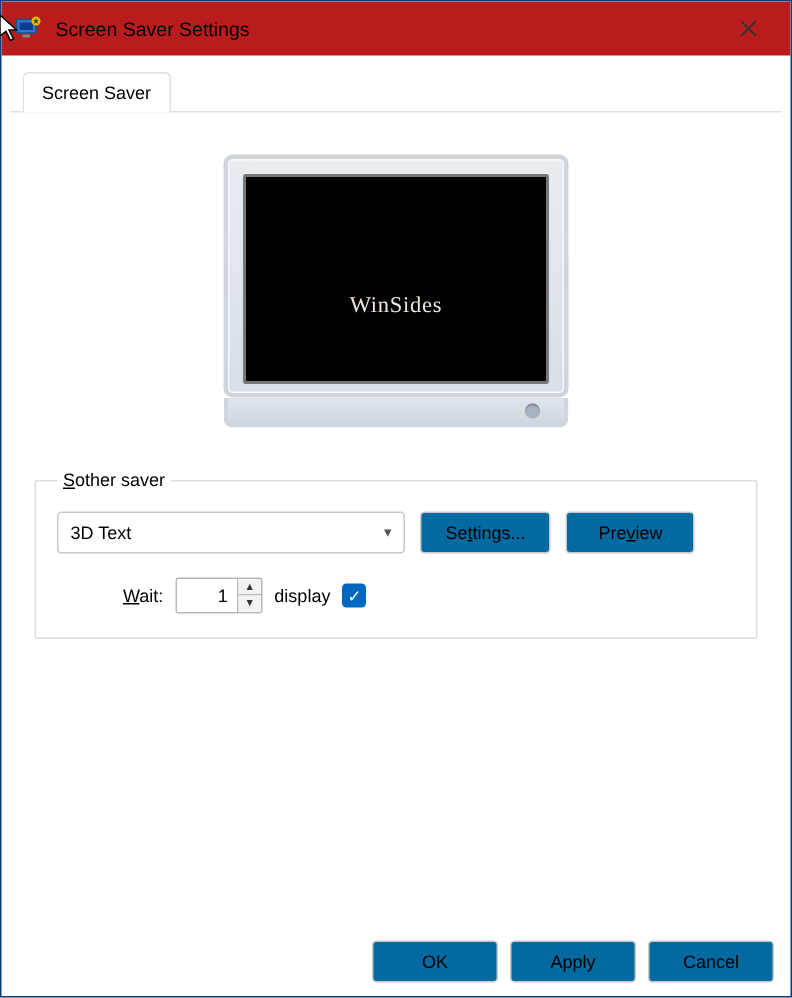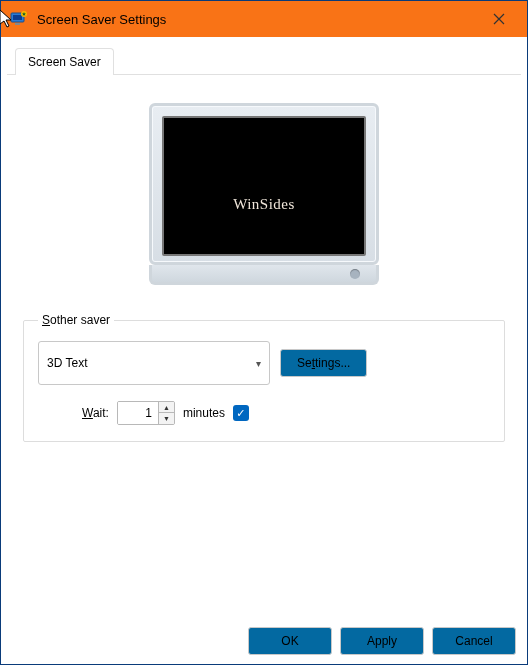--- a/index.html
+++ b/index.html
@@ -13,21 +13,21 @@
     background: #ffffff;
     color: #000;
     overflow: hidden;
     border: 1px solid #0a3b7a;
   }
   .titlebar {
     height: 36px;
     display: flex;
     align-items: center;
     padding: 0 8px;
-    background: #f97316;
+    background: #b91c1c;
   }
   .titlebar .app-icon {
     width: 20px; height: 20px;
     margin-right: 8px;
     display: flex; align-items: center; justify-content: center;
   }
   .titlebar .title-text {
     font-size: 13px;
     color: #000;
     flex: 1;
@@ -129,21 +129,21 @@
     color: #000;
     padding: 0 4px;
   }
   .row {
     display: flex;
     align-items: center;
     gap: 10px;
   }
   .combo {
     flex: 1;
-    height: 44px;
+    height: 28px;
     border: 1px solid #c8c8c8;
     border-radius: 3px;
     background: #fff;
     display: flex;
     align-items: center;
     padding: 0 8px;
     justify-content: space-between;
     font-size: 12px;
     max-width: 232px;
   }
@@ -285,31 +285,36 @@
       <div class="row">
         <div class="combo">
           <span>3D Text</span>
           <span class="chev">▾</span>
         </div>
         <div class="btn">
           <span>Se</span>
             <span style="text-decoration:underline">t</span>
             <span>tings...</span>
         </div>
+        <div class="btn">
+          <span>Pre</span>
+            <span style="text-decoration:underline">v</span>
+            <span>iew</span>
+        </div>
       </div>
       <div class="wait-row">
         <span><span style="text-decoration:underline">W</span><span>ait:</span></span>
         <div class="spinner">
           <input type="text" value="1" style="">
           <div class="spin-btns">
             <div>▲</div>
             <div>▼</div>
           </div>
         </div>
-        <span>minutes</span>
+        <span>display</span>
         <span class="checkbox">✓</span>
       </div>
     </fieldset>
 
 
   </div>
 </div>
 
 <div class="footer">
   <div class="btn">OK</div>

